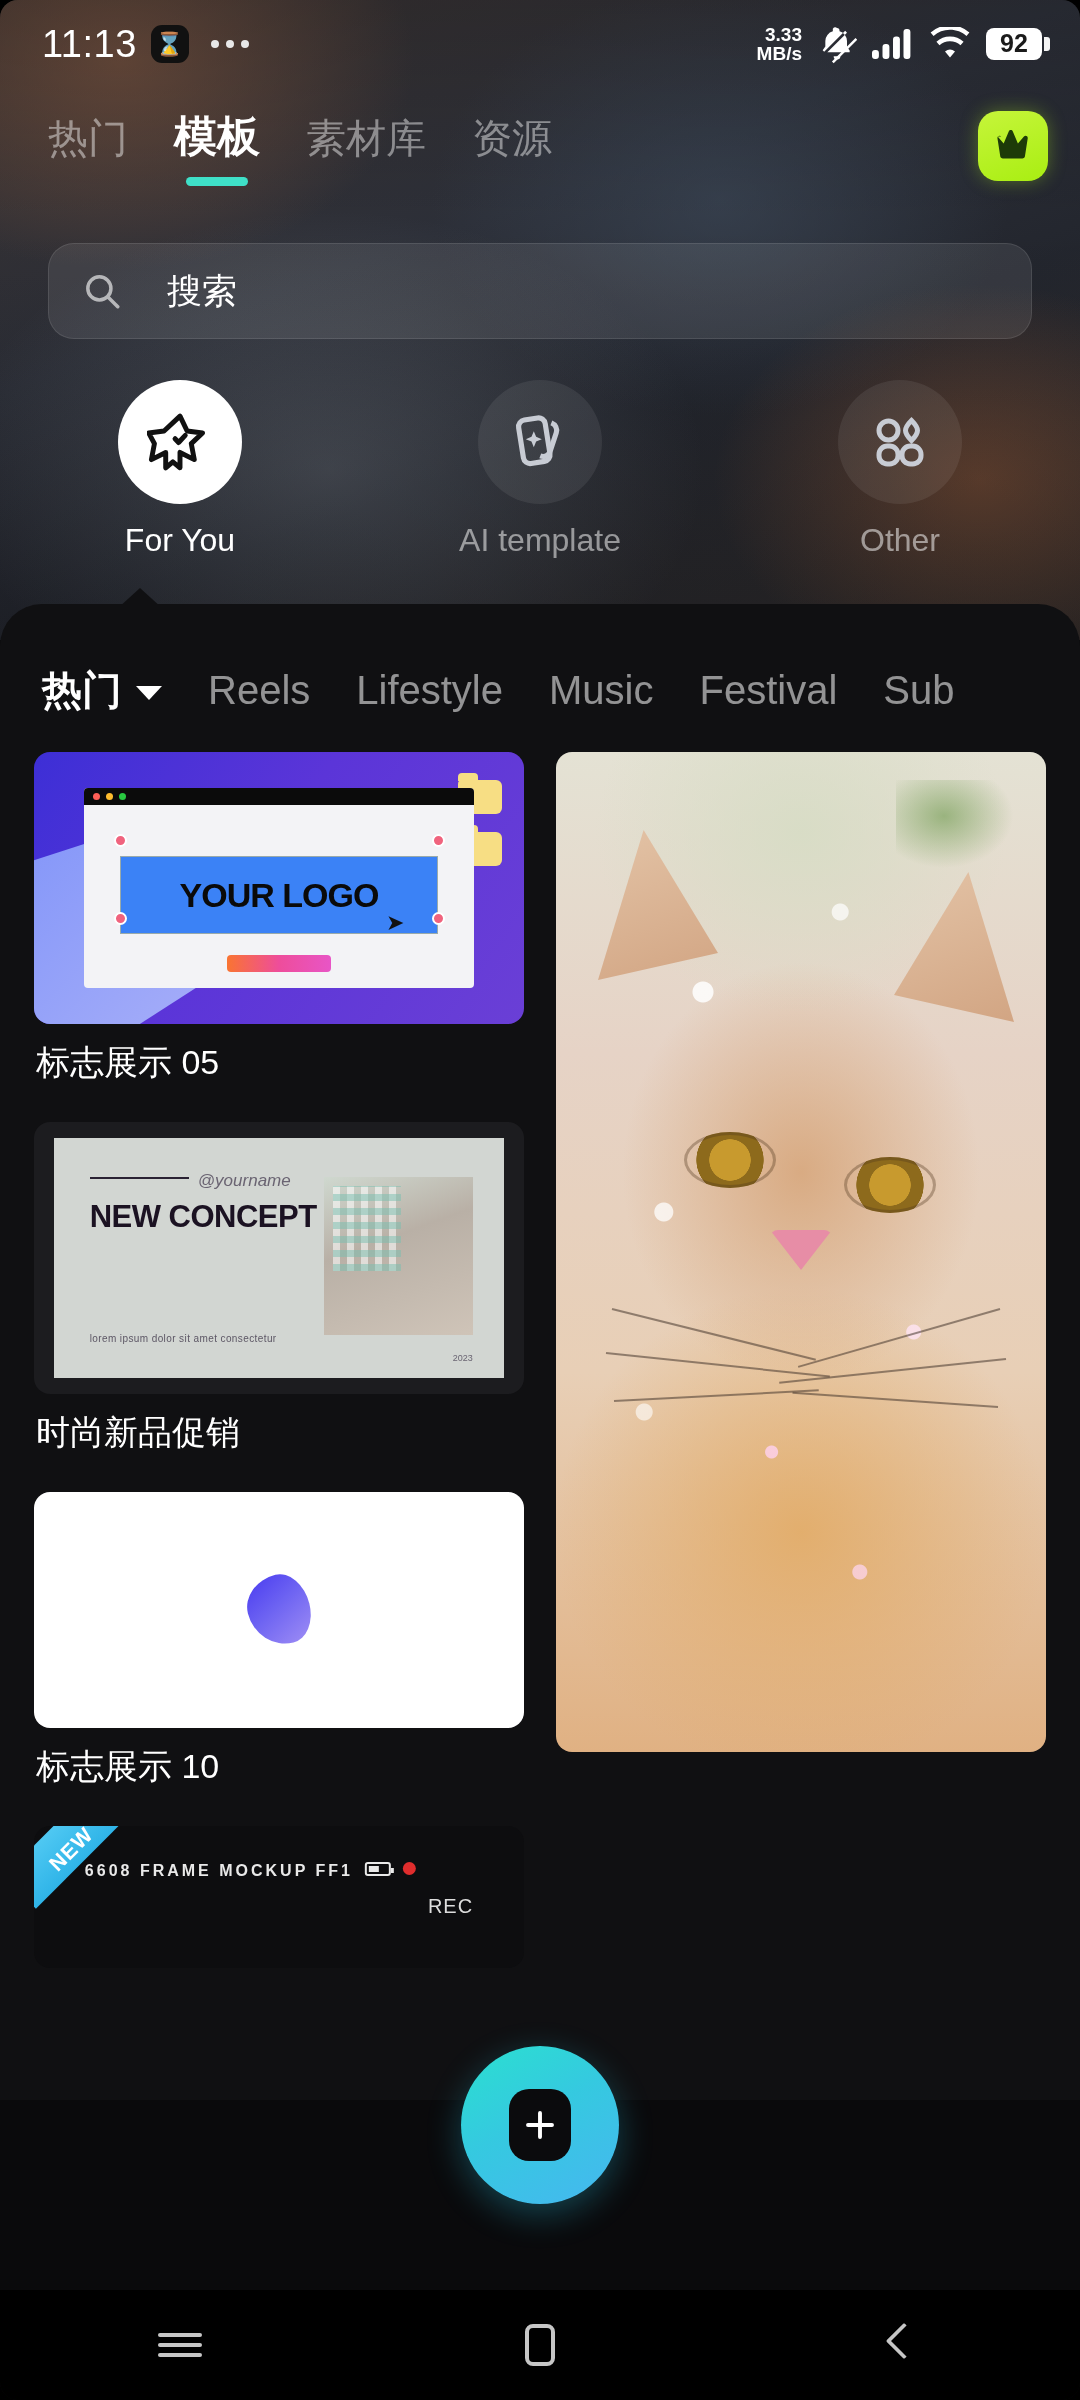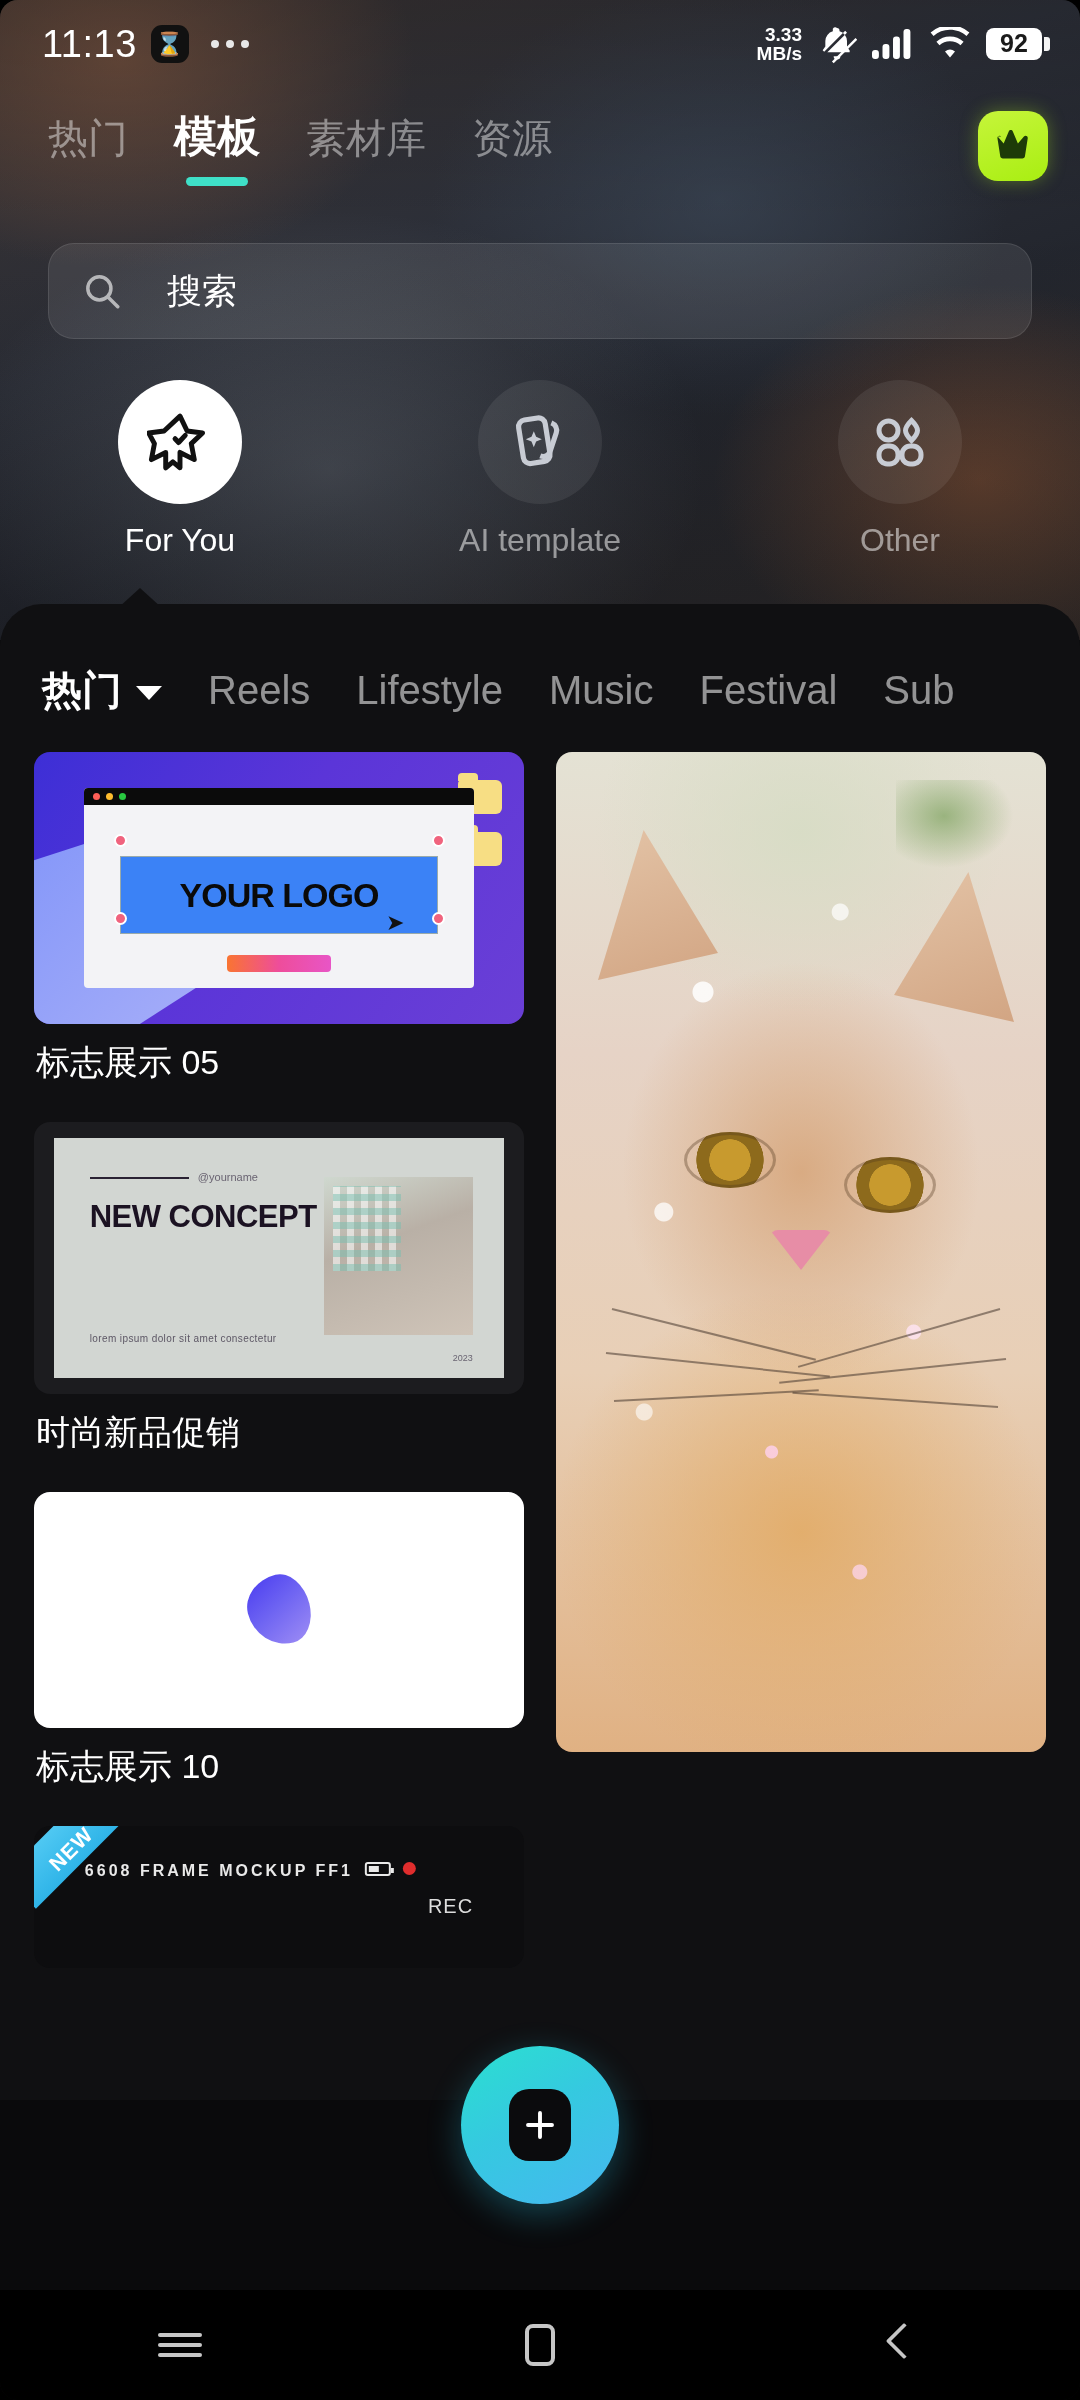--- a/index.html
+++ b/index.html
@@ -165,21 +165,21 @@
   .t-logo07 .core{
     position:absolute; left:50%; top:50%; transform:translate(-50%,-50%);
     width:96px;height:96px;border-radius:50%;background:#050505;
     display:flex;flex-direction:column;align-items:center;justify-content:center;line-height:1.22;}
   .t-logo07 .core b{ font-size:17px;color:#fff;font-weight:900;letter-spacing:.5px;}
 
   
   .t-concept{ height:272px; background:#1c1c1f; display:flex; align-items:center; justify-content:center; }
   .t-concept .slide{ width:92%; height:88%; background:#d2d6d2; position:relative; overflow:hidden; }
   .t-concept .rule{ position:absolute; left:8%; top:16%; width:22%; height:2px; background:#2a2233; }
-  .t-concept .by{ position:absolute; left:32%; top:13.5%; font-size:11px; color:#6a6472; }
+  .t-concept .by{ position:absolute; left:32%; top:13.5%; font-size:17px; color:#6a6472;font-style:italic; }
   .t-concept h4{ position:absolute; left:8%; top:26%; font-size:31px; line-height:1.03; color:#1b1222;
     font-weight:900; letter-spacing:-.5px; }
   .t-concept .sub{ position:absolute; left:8%; bottom:14%; font-size:10px; color:#5d5765; letter-spacing:.4px;}
   .t-concept .photo{ position:absolute; right:7%; top:16%; width:33%; height:66%;
     background:linear-gradient(160deg,#cfd8cf 0%,#b9b0a6 40%,#cfc4b8 100%); }
   .t-concept .photo::after{ content:""; position:absolute; left:6%; top:6%; width:46%; height:54%;
     background:repeating-linear-gradient(0deg,rgba(120,190,175,.5) 0 7px,transparent 7px 14px),
                repeating-linear-gradient(90deg,rgba(255,255,255,.55) 0 7px,transparent 7px 14px);}
   .t-concept .yr{ position:absolute; right:7%; bottom:6%; font-size:9px; color:#6a6472; }
 

